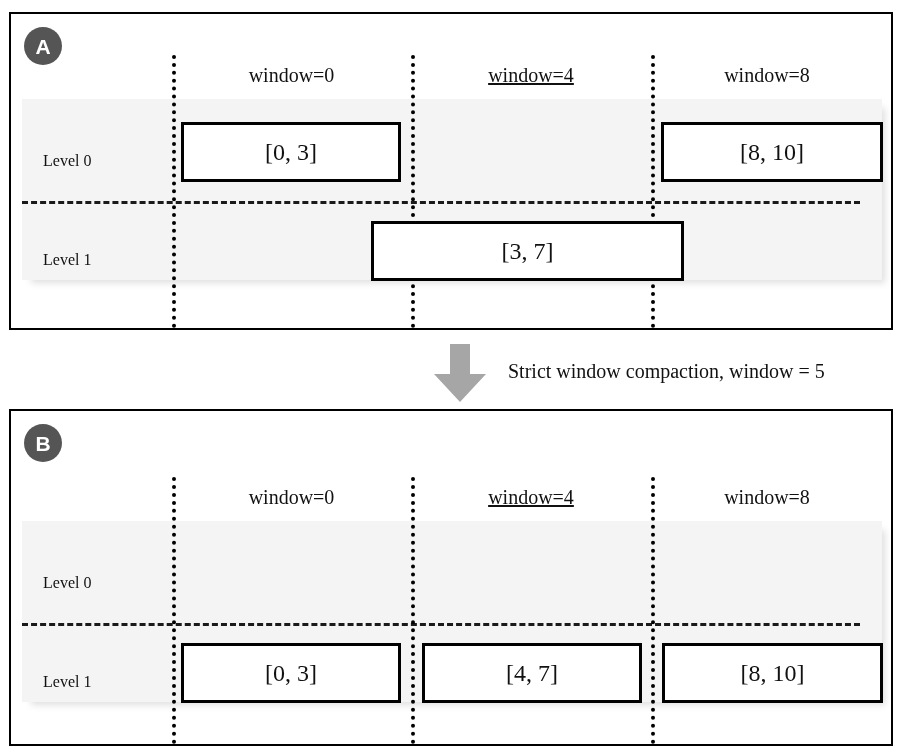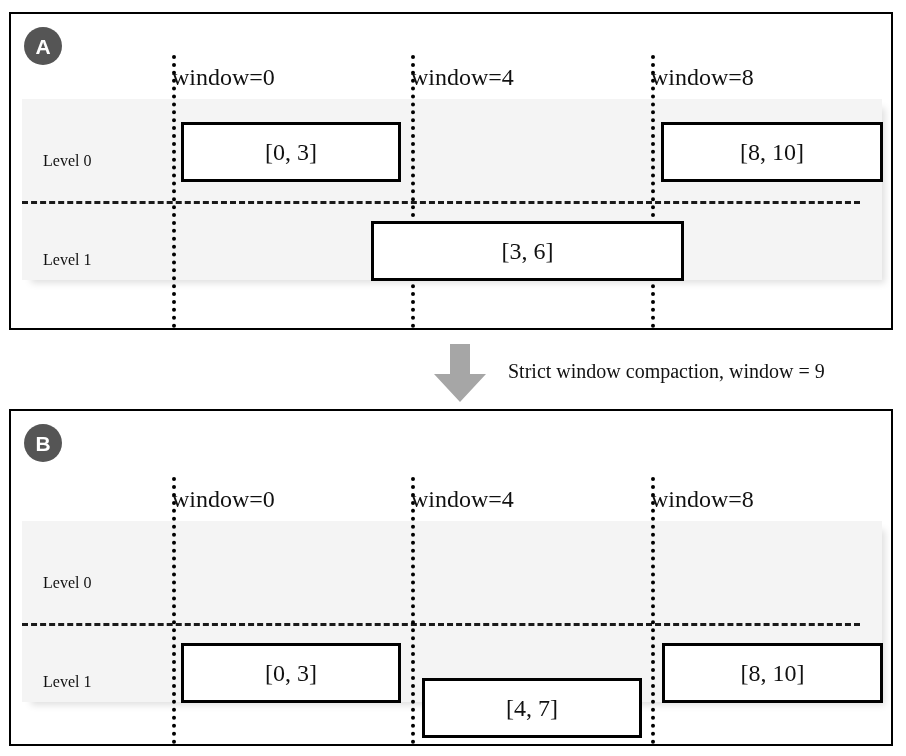--- a/index.html
+++ b/index.html
@@ -77,28 +77,28 @@
   }
   #panel-a .wbound { top: 41px; height: 273px; }
   #panel-b .wbound { top: 66px; height: 267px; }
   .wb0 { left: 161px; }
   .wb4 { left: 400px; }
   .wb8 { left: 640px; }
 
   
   .wlabel {
     position: absolute;
-    font-size: 24px;
-    text-align: left;
+    font-size: 20px;
+    text-align: center;
     white-space: nowrap;
   }
   #panel-a .wlabel { top: 50px; }
   #panel-b .wlabel { top: 75px; }
   .wl0 { left: 161px; width: 239px; }
-  .wl4 { left: 400px; width: 240px; }
+  .wl4 { left: 400px; width: 240px; text-decoration: underline; }
   .wl8 { left: 640px; width: 232px; }
 
   
   .llabel {
     position: absolute;
     left: 32px;
     font-size: 16px;
     white-space: nowrap;
   }
   #panel-a .ll0 { top: 138px; }
@@ -119,21 +119,21 @@
     white-space: nowrap;
   }
 
   
   #a-run-0-3  { left: 170px; top: 108px; width: 220px; height: 60px; }
   #a-run-8-10 { left: 650px; top: 108px; width: 222px; height: 60px; }
   #a-run-3-8  { left: 360px; top: 207px; width: 313px; height: 60px; }
 
   
   #b-run-0-3  { left: 170px; top: 232px; width: 220px; height: 60px; }
-  #b-run-4-7  { left: 411px; top: 232px; width: 220px; height: 60px; margin-top: 35px; }
+  #b-run-4-7  { left: 411px; top: 232px; width: 220px; height: 60px; }
   #b-run-8-10 { left: 651px; top: 232px; width: 221px; height: 60px; }
 
   
   #transition {
     position: absolute;
     left: 0;
     top: 340px;
     width: 906px;
     height: 66px;
   }
@@ -169,29 +169,29 @@
 
   <div class="wlabel wl0">window=0</div>
   <div class="wlabel wl4">window=4</div>
   <div class="wlabel wl8">window=8</div>
 
   <div class="llabel ll0">Level 0</div>
   <div class="llabel ll1">Level 1</div>
 
   <div class="run" id="a-run-0-3">[0, 3]</div>
   <div class="run" id="a-run-8-10">[8, 10]</div>
-  <div class="run" id="a-run-3-8">[3, 6]</div>
+  <div class="run" id="a-run-3-8">[3, 7]</div>
 
 </div>
 
 <div id="transition">
   <svg id="compaction-arrow" viewBox="0 0 56 58">
     <polygon points="18,0 38,0 38,30 54,30 28,58 2,30 18,30" fill="#a6a6a6"></polygon>
   </svg>
-  <div id="compaction-caption">Strict window compaction, window = 9</div>
+  <div id="compaction-caption">Strict window compaction, window = 5</div>
 </div>
 
 <div class="panel" id="panel-b">
 
   <div class="badge">B</div>
 
   <div class="band" id="band-b"></div>
   <div class="level-sep" id="sep-b"></div>
 
   <div class="wbound wb0"></div>

